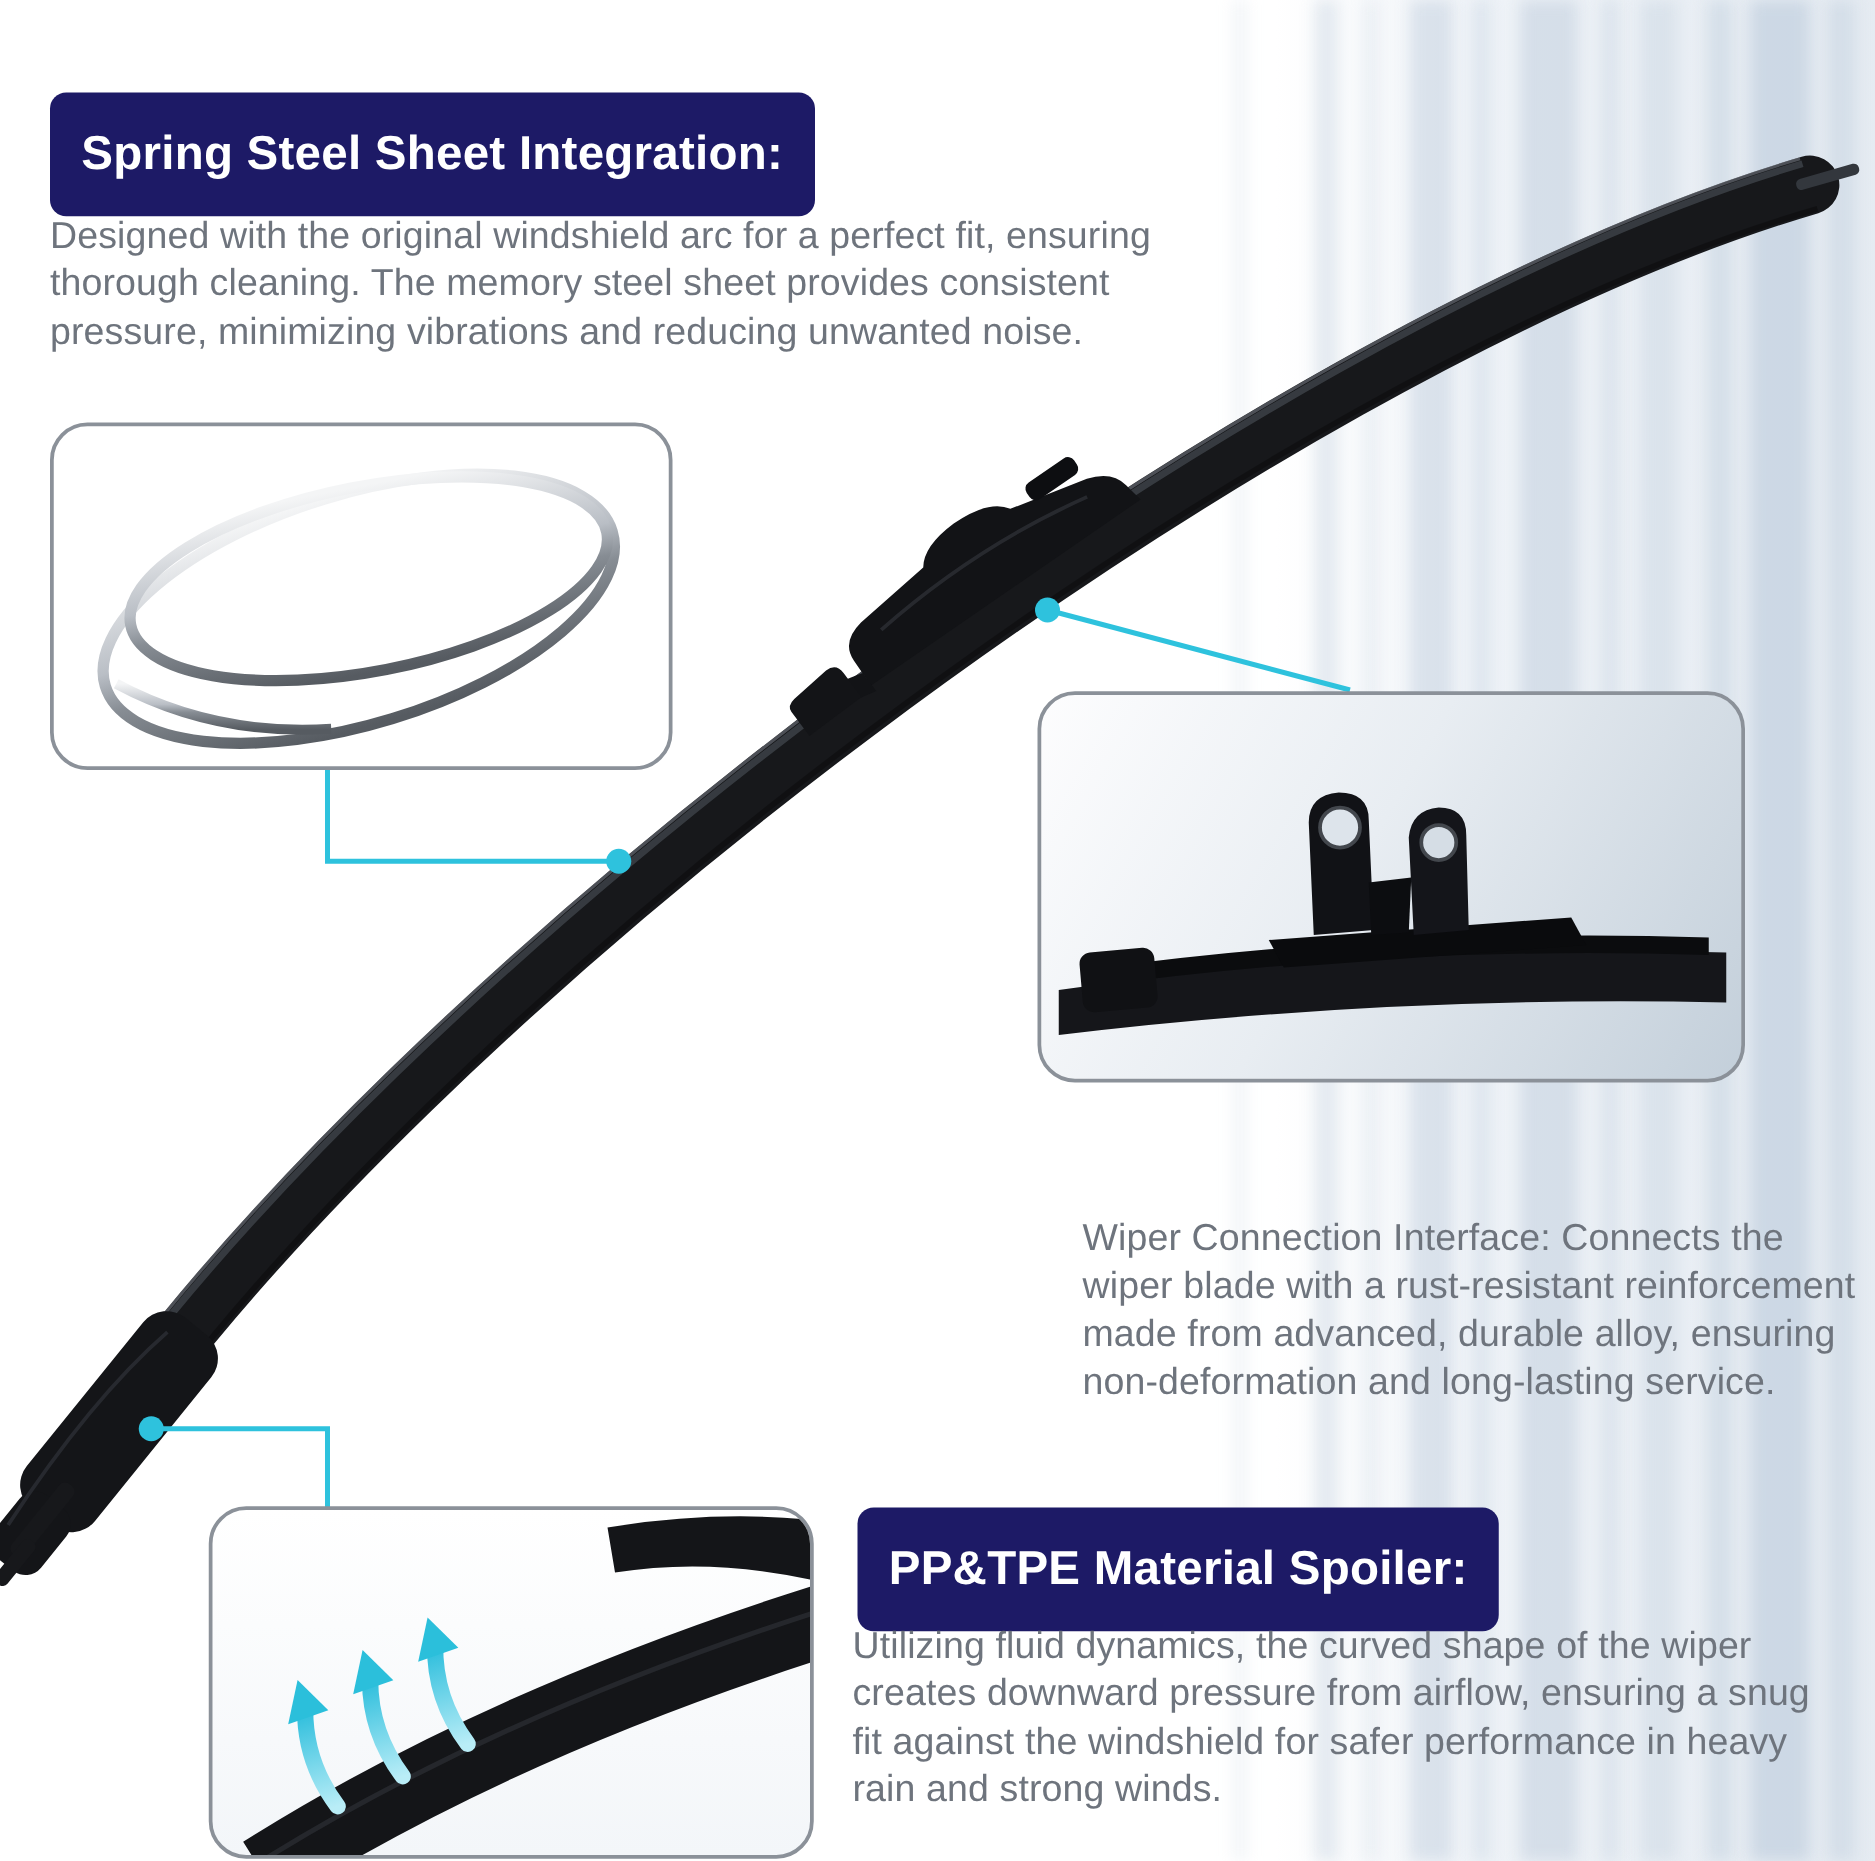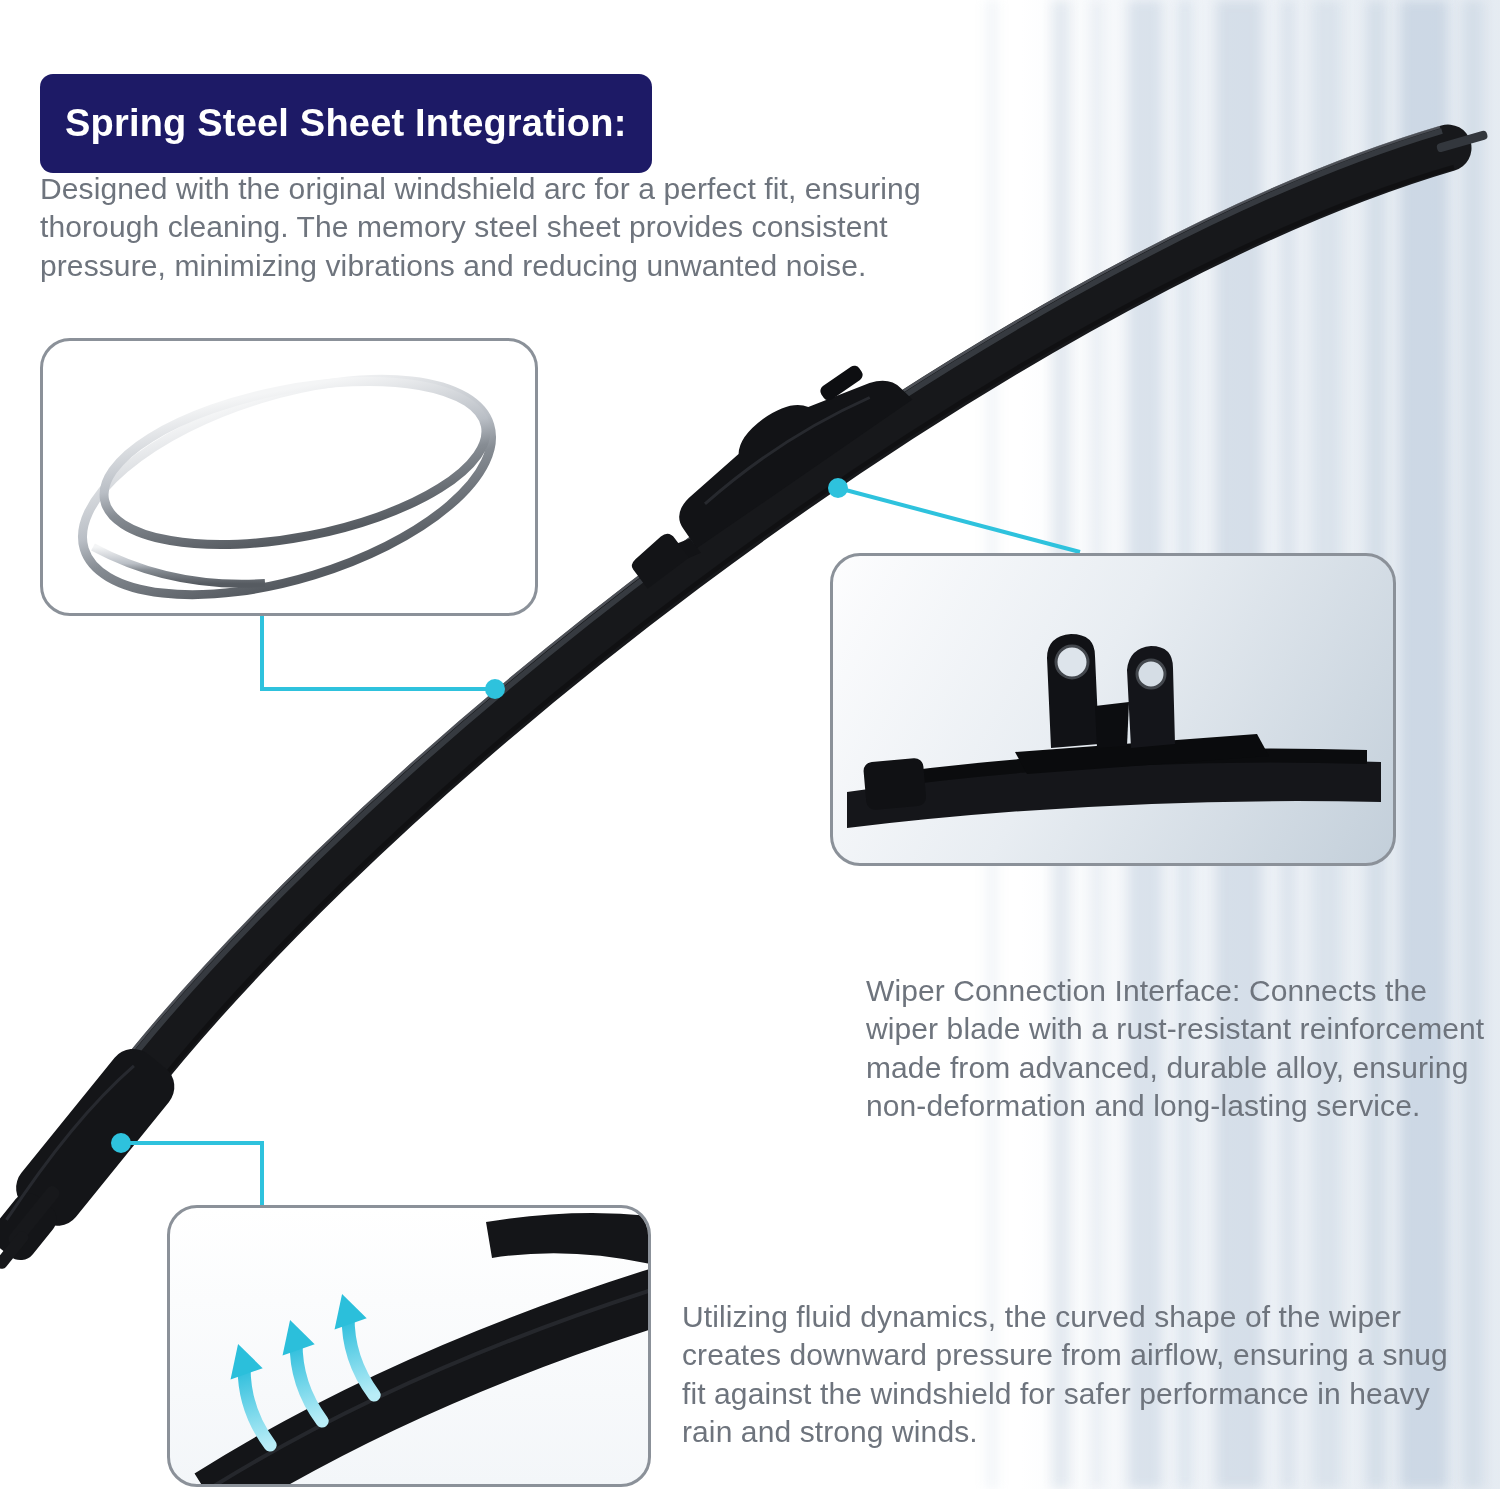--- a/index.html
+++ b/index.html
@@ -174,15 +174,16 @@
           <polygon points="2,-14 -15,18 19,16" fill="#2bbfdb"></polygon>
         </g>
         <g transform="translate(174,100) rotate(-16)">
           <path d="M 5 92 Q -11 50 2 8" stroke="url(#ag3)" stroke-width="13" fill="none" stroke-linecap="round"></path>
           <polygon points="2,-14 -15,18 19,16" fill="#2bbfdb"></polygon>
         </g>
       </g>
     </svg>
   </div>
 
+  <div class="badge" style="left:686px;top:1206px;">PP&amp;TPE Material Spoiler:</div>
   <div class="para" style="left:682px;top:1298px;width:785px;">Utilizing fluid dynamics, the curved shape of the wiper creates downward pressure from airflow, ensuring a snug fit against the windshield for safer performance in heavy rain and strong winds.</div>
 
 </div>
 
 </body></html>

